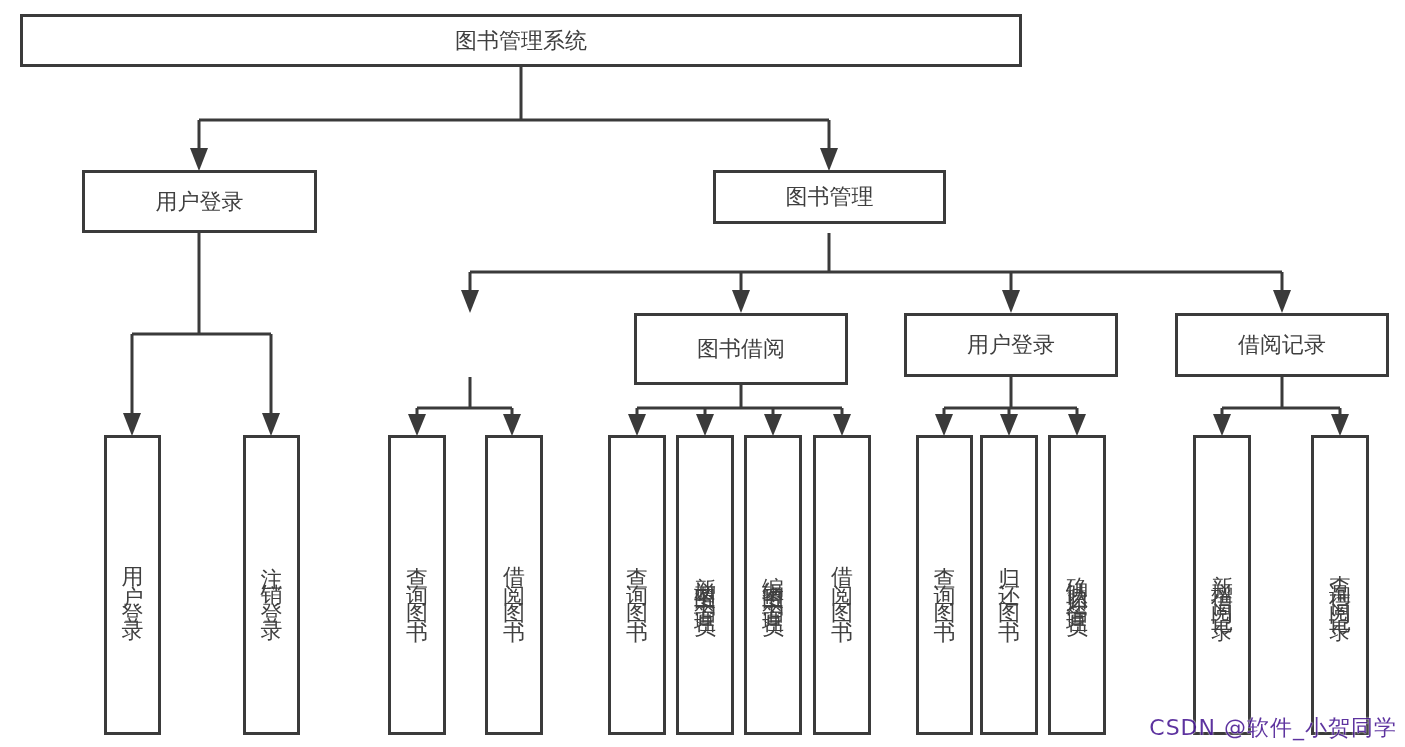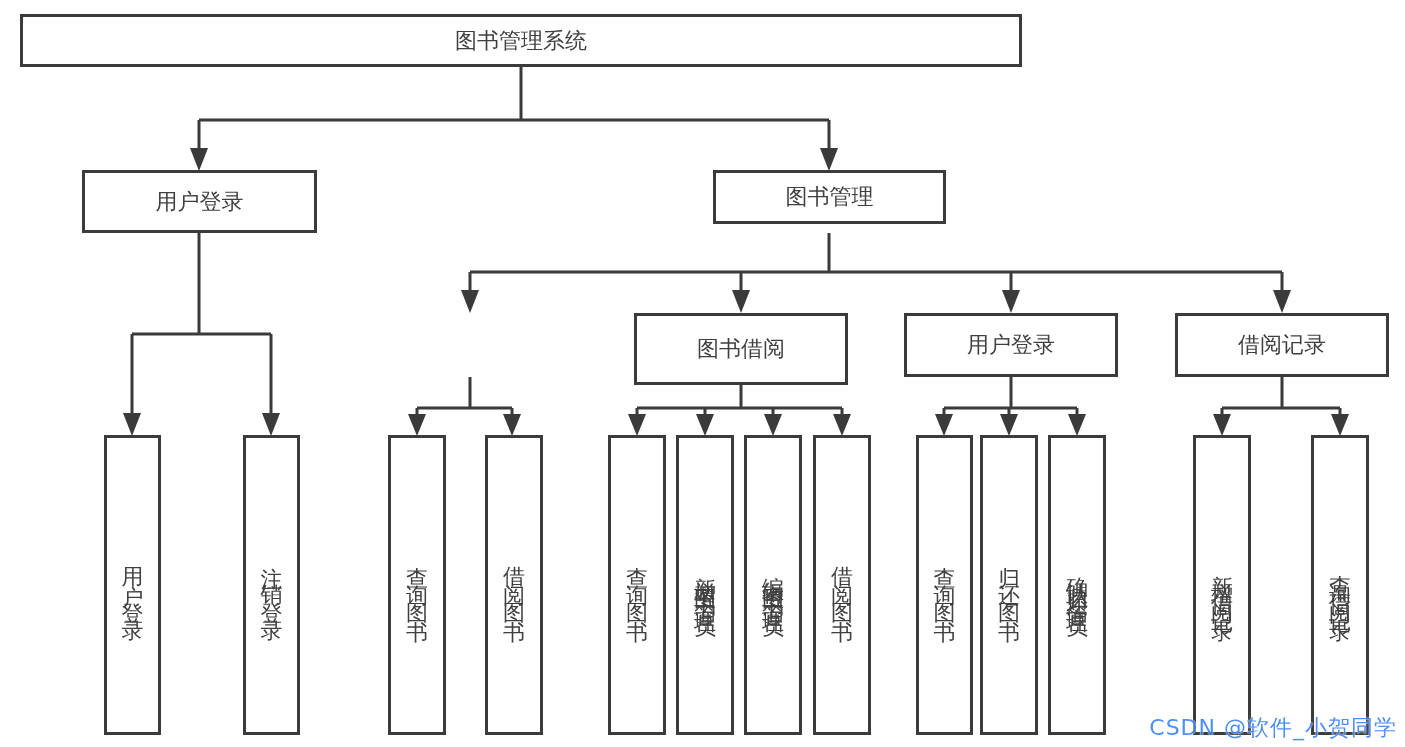--- a/index.html
+++ b/index.html
@@ -37,21 +37,21 @@
   }
   .node.v.s4 span { letter-spacing: 0.82em; }
   .node.v.s6 span { letter-spacing: 0.42em; }
   .node.v.s9 span { letter-spacing: 0.26em; }
   #watermark {
     position: absolute;
     right: 8px;
     bottom: 4px;
     z-index: 3;
     font-size: 22px;
-    color: #3b82f6;
+    color: #4c1d95;
     opacity: 0.9;
     text-shadow: 0 0 2px #ffffff, 0 0 1px #ffffff;
     letter-spacing: 1px;
     white-space: nowrap;
   }
 </style>
 </head>
 <body>
 
 <div id="stage">

